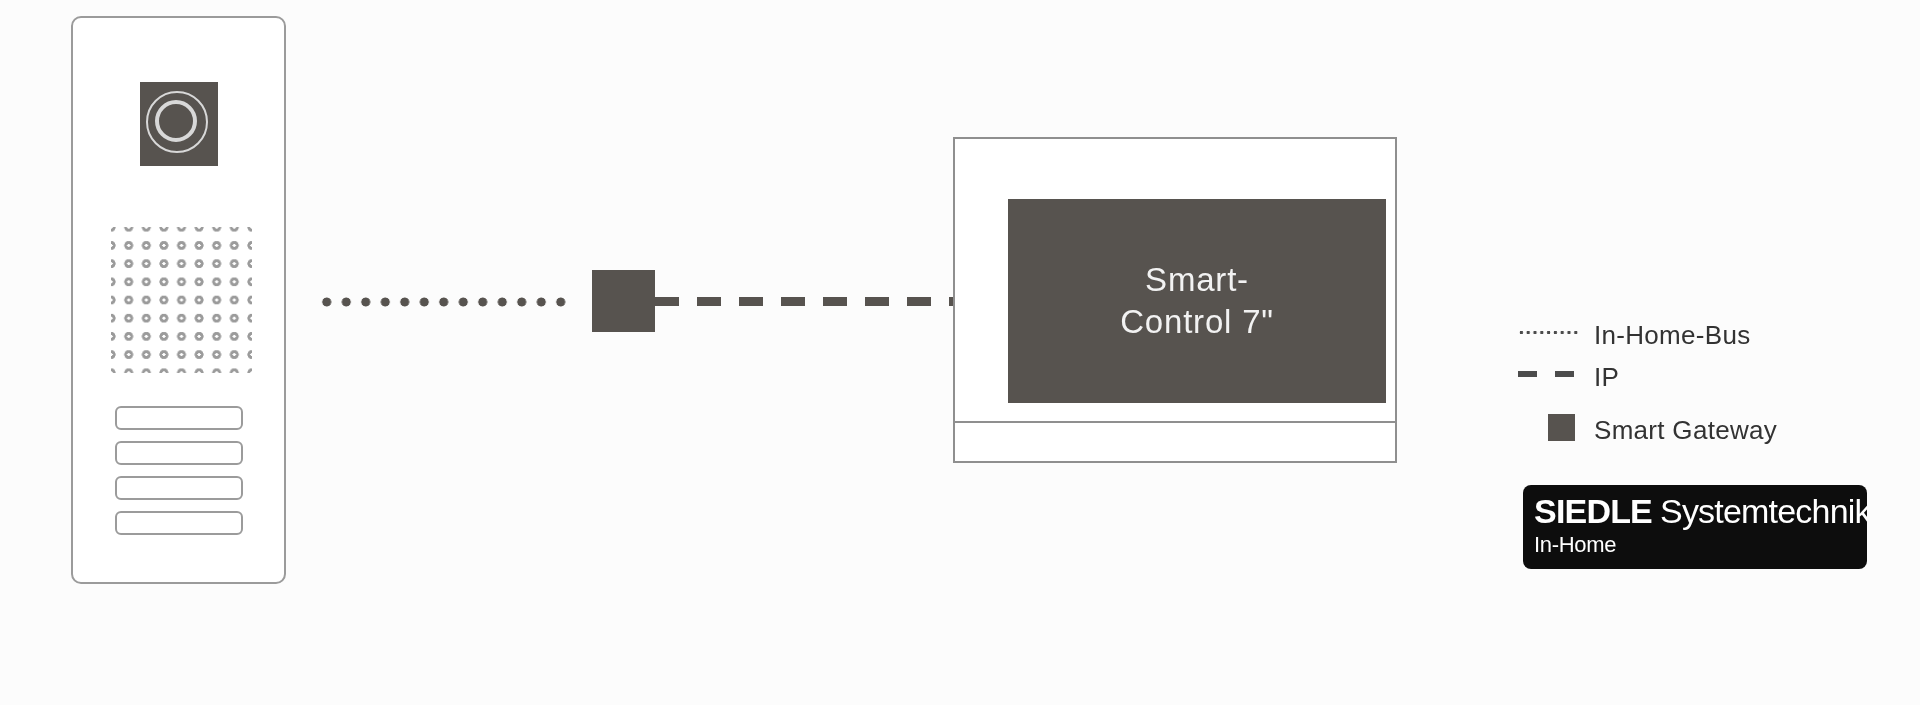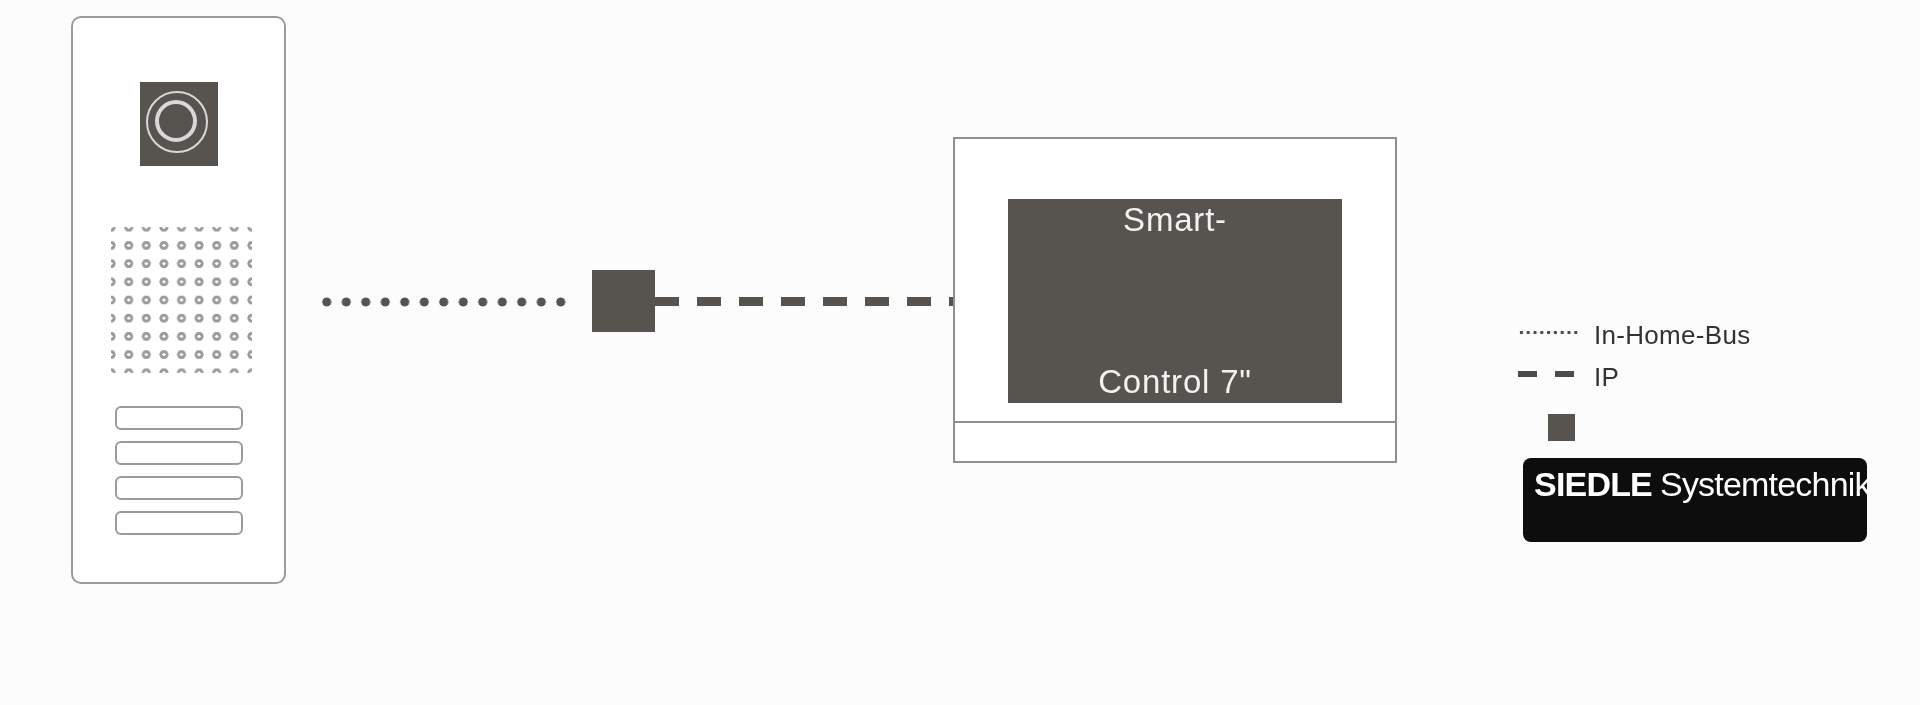--- a/index.html
+++ b/index.html
@@ -72,24 +72,24 @@
     background:repeating-linear-gradient(to right, var(--dark) 0 24px, transparent 24px 42px);
   }
 
   
   .monitor{
     left:953px; top:137px; width:444px; height:326px;
     border:2px solid var(--frame);
     background:#ffffff;
   }
   .monitor-screen{
-    position:absolute; left:53px; top:60px; width:334px; height:204px;
+    position:absolute; left:53px; top:60px; width:378px; height:204px;
     background:var(--dark);
     color:#f2f2f2;
-    display:flex; flex-direction:column; align-items:center; justify-content:space-between;
+    display:flex; flex-direction:column; align-items:center; justify-content:center;
     font-size:33px; line-height:42px; letter-spacing:0.8px;
     text-align:center;
   }
   .monitor-divider{
     position:absolute; left:0; right:0; bottom:38px;
     border-top:2px solid var(--frame);
   }
 
   
   .legend-row{
@@ -119,21 +119,21 @@
     margin-left:30px;
   }
   .legend-label{
     font-size:26px; color:var(--legend-text); letter-spacing:0.3px;
     white-space:nowrap;
     margin-top:7px;
   }
 
   
   .siedle-logo{
-    left:1523px; top:458px; width:344px; height:84px;
+    left:1523px; top:485px; width:344px; height:84px;
     background:var(--logo-bg);
     border-radius:8px;
     color:#ffffff;
     padding:5px 11px 0 11px;
     overflow:hidden;
   }
   .logo-line1{
     font-size:34px; line-height:42px; letter-spacing:-0.8px;
     white-space:nowrap;
   }
@@ -183,19 +183,21 @@
 <div class="abs legend-row legend-row-2">
   <div class="legend-swatch-box">
     <div class="swatch-dashed"></div>
   </div>
   <div class="legend-label">IP</div>
 </div>
 <div class="abs legend-row legend-row-3">
   <div class="legend-swatch-box">
     <div class="swatch-square"></div>
   </div>
+  <div class="legend-label">Smart Gateway</div>
 </div>
 
 <div class="abs siedle-logo">
   <div class="logo-line1">
     <span class="logo-brand">SIEDLE</span><span class="logo-product">Systemtechnik</span>
   </div>
+  <div class="logo-line2">In-Home</div>
 </div>
 
 </body></html>

